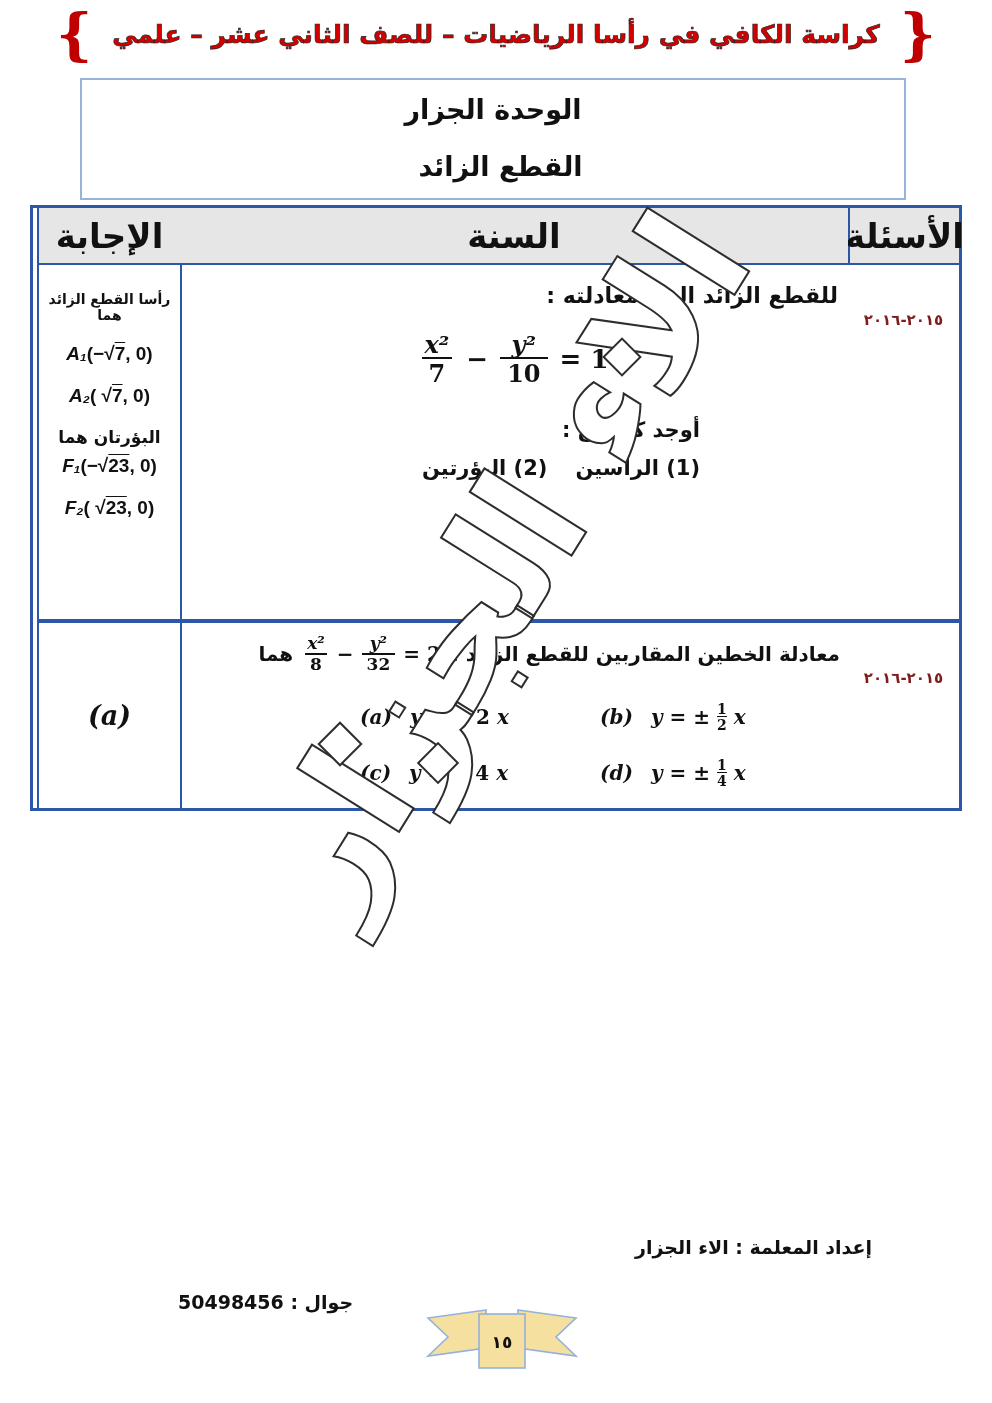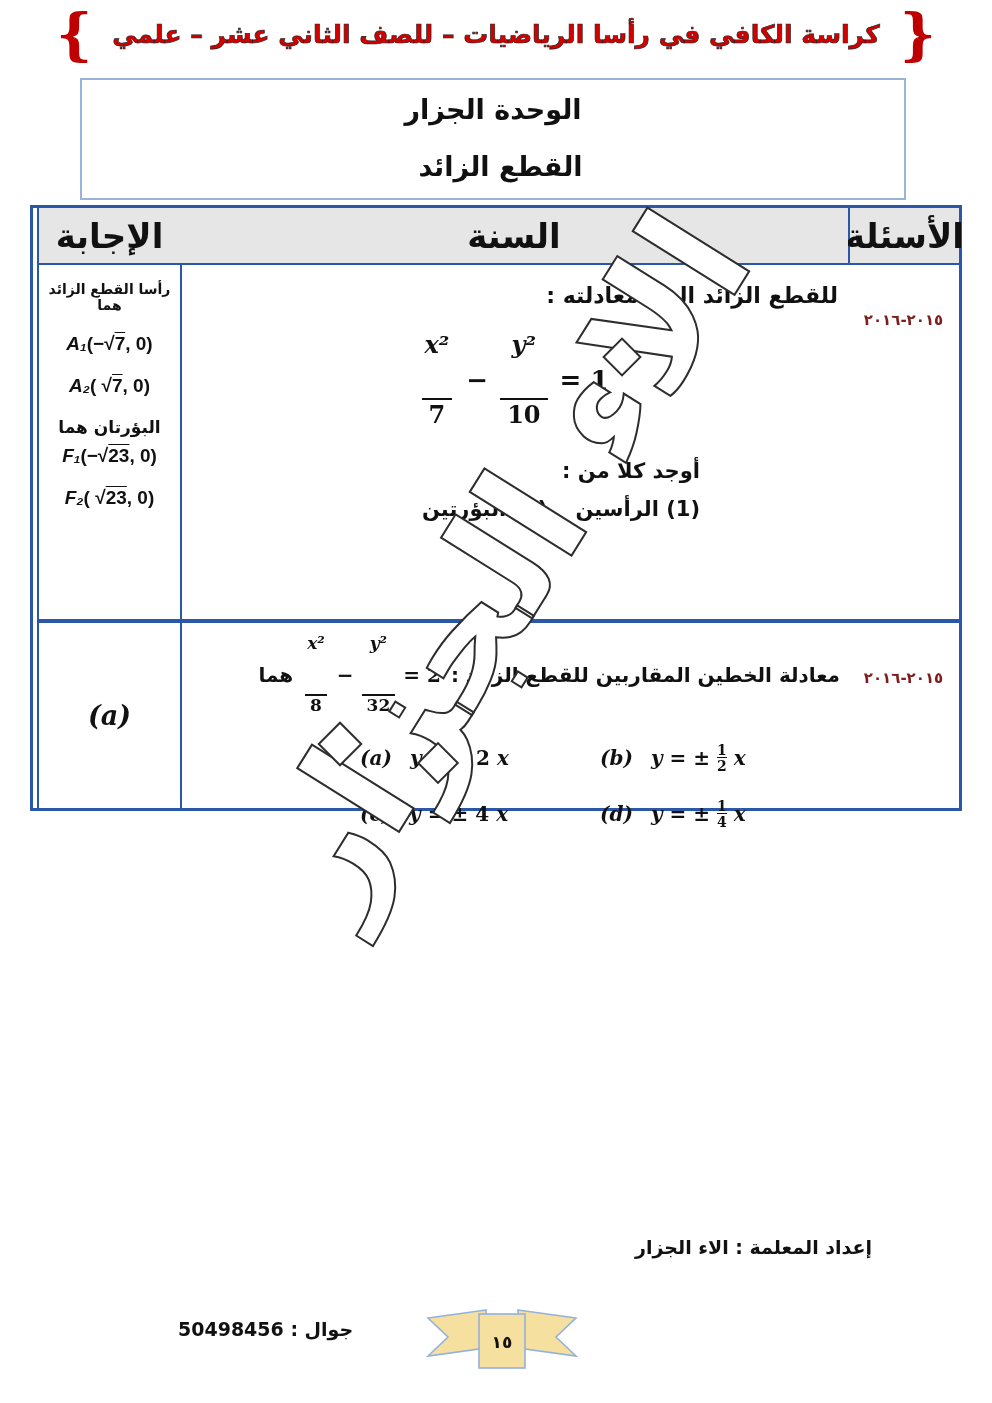--- a/index.html
+++ b/index.html
@@ -25,28 +25,28 @@
   .cell{position:relative;box-sizing:border-box;}
   .vsep{border-left:2px solid #2b57a8;}      
   .hb{border-bottom:2px solid #2b57a8;background:#e7e6e6;display:flex;align-items:center;justify-content:center;
       font-size:34px;font-weight:bold;text-align:right;}
   .r1{border-bottom:4px solid #2b57a8;}
   .year-cell{padding-top:46px;text-align:center;color:#7f1d1d;font-weight:bold;font-size:15px;letter-spacing:1px;}
   
   .q1{padding:12px 10px 0 8px;}
   .q1-intro{font-size:22px;font-weight:bold;text-align:right;margin-top:6px;}
   .eq-row{direction:ltr;display:flex;justify-content:center;align-items:center;gap:12px;margin-top:24px;}
-  .frac{display:inline-flex;flex-direction:column;align-items:center;line-height:1.05;font-family:"DejaVu Serif",serif;font-weight:bold;gap:41px;}
+  .frac{display:inline-flex;flex-direction:column;align-items:center;line-height:1.05;font-family:"DejaVu Serif",serif;font-weight:bold;}
   .frac .n{font-size:24px;padding:0 5px;font-style:italic;}
   .frac .d{border-top:2.5px solid #111;font-size:24px;padding:2px 7px 0 7px;}
   .eq-op{font-size:26px;font-weight:bold;font-family:"DejaVu Serif",serif;}
   .q1-find{margin-top:32px;padding-right:138px;font-size:21px;font-weight:bold;text-align:right;}
   .q1-items{margin-top:14px;padding-right:138px;display:flex;gap:28px;font-size:21px;font-weight:bold;}
   
-  .a1{padding-top:16px;text-align:center;}
+  .a1{padding-top:26px;text-align:center;}
   .a1-label{font-size:14px;font-weight:bold;}
   .a1-label2{font-size:17px;font-weight:bold;margin:20px 0 4px 0;}
   .math-line{direction:ltr;font-family:Liberation Sans, sans-serif;font-size:19px;font-weight:bold;margin-top:20px;}
   .mname{font-style:italic;}
   .rad{text-decoration:overline;}
   
   .q2{padding:12px 8px 0 8px;}
   .q2-line{display:flex;align-items:center;gap:10px;font-size:20px;font-weight:bold;flex-wrap:nowrap;}
   .eq-inline{direction:ltr;display:inline-flex;align-items:center;gap:8px;}
   .frac-s .n{font-size:17px;padding:0 4px;}
@@ -61,21 +61,21 @@
   .frac-o{display:inline-flex;flex-direction:column;align-items:center;line-height:1;}
   .frac-o .n{font-size:14px;font-weight:bold;}
   .frac-o .d{font-size:14px;font-weight:bold;border-top:1.8px solid #111;padding-top:1px;}
   
   .a2{display:flex;align-items:center;justify-content:center;
       font-family:"DejaVu Serif",serif;font-style:italic;font-size:27px;font-weight:bold;}
   
   .wm{position:absolute;left:0;top:0;z-index:6;pointer-events:none;}
   
   .f-prep{position:absolute;right:120px;top:1236px;font-size:19px;font-weight:bold;}
-  .f-mobile{position:absolute;left:178px;top:1318px;font-size:19px;font-weight:bold;direction:rtl;}
+  .f-mobile{position:absolute;left:178px;top:1291px;font-size:19px;font-weight:bold;direction:rtl;}
   .f-ribbon{position:absolute;left:422px;top:1302px;}
 </style>
 </head>
 <body>
 
 <div class="page">
 
   <div class="hdr">
     <span class="brace">{</span>
     <span class="hdr-title">كراسة الكافي في رأسا الرياضيات – للصف الثاني عشر – علمي</span>

